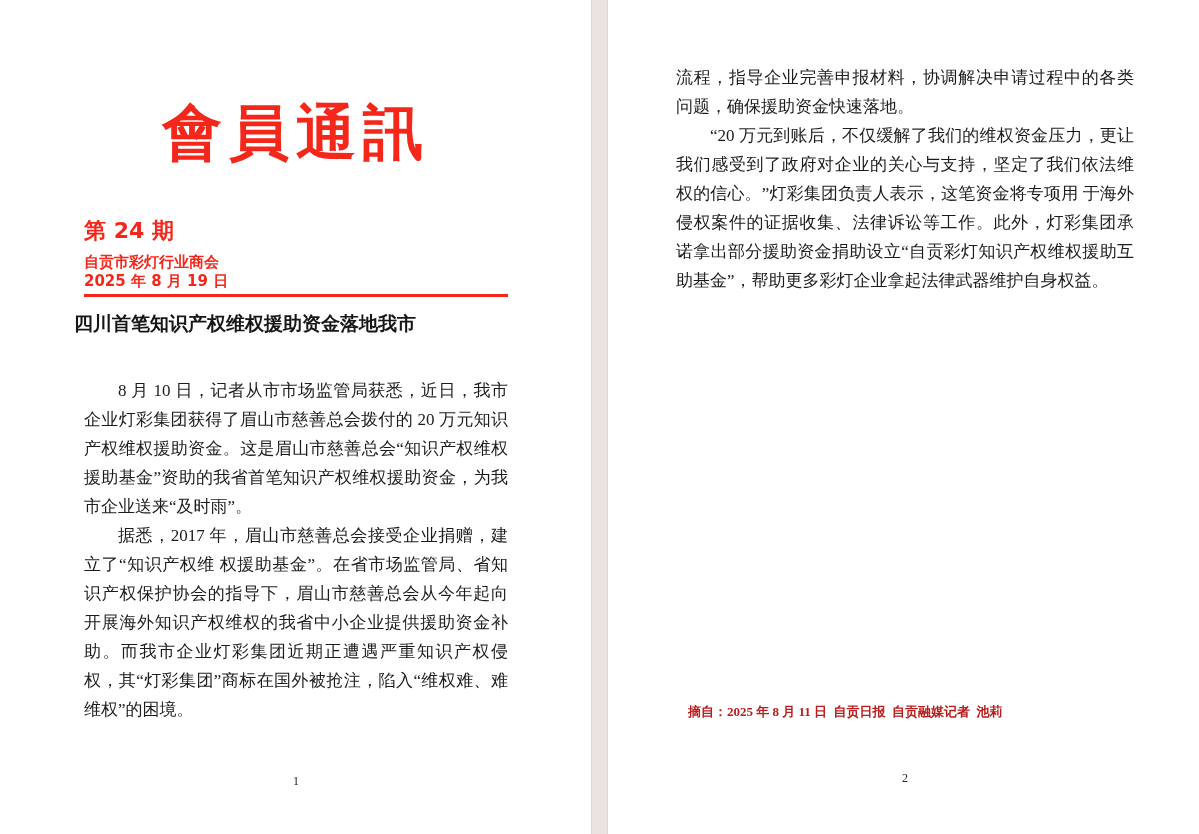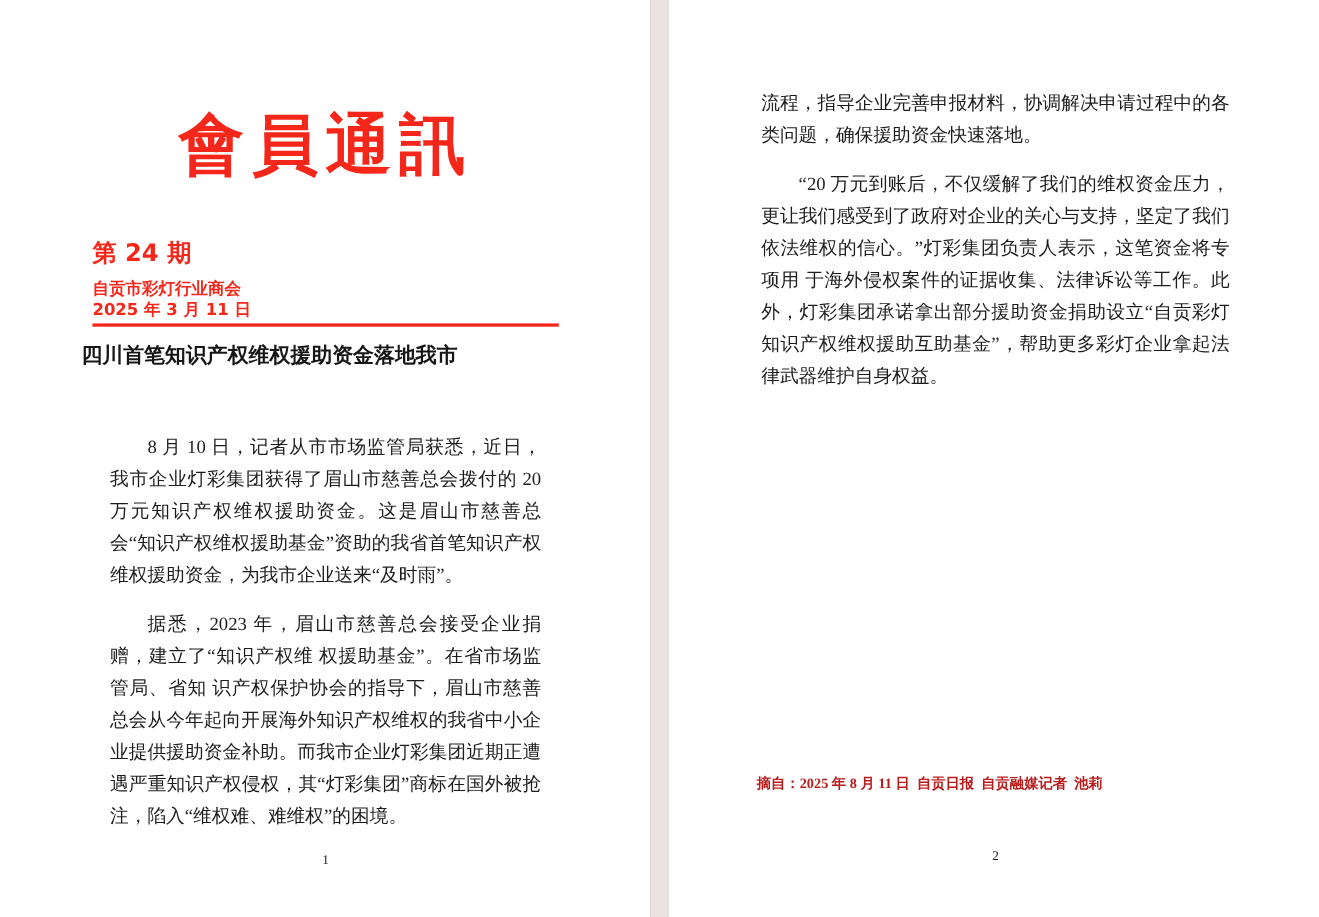--- a/index.html
+++ b/index.html
@@ -64,21 +64,21 @@
   }
   .body-block {
     position: absolute;
     font-size: 17px;
     line-height: 29px;
     text-align: justify;
     color: #1c1c1c;
   }
   #body-block-1 { left: 84px; top: 376px; width: 424px; }
   #body-block-2 { left: 68px;  top: 63px;  width: 458px; }
-  .body-block p { margin: 16px; }
+  .body-block p { margin: 0; }
   .body-block p.indent { text-indent: 2em; }
 
   .page-number {
     position: absolute; width: 424px; text-align: center;
     font-size: 12px; color: #222;
   }
   #page-number-1 { left: 84px; top: 774px; }
   #page-number-2 { left: 68px; top: 771px; width: 458px; }
 
   
@@ -94,28 +94,28 @@
 <body>
 
 <div class="page" id="page1">
 
   <div class="masthead">會員通訊</div>
 
   <div class="issue-number">第 24 期</div>
 
   <div class="header-row">
     <span>自贡市彩灯行业商会</span>
-    <span>2025 年 3 月 11 日</span>
+    <span>2025 年 8 月 19 日</span>
   </div>
 
   <div class="article-title">四川首笔知识产权维权援助资金落地我市</div>
 
   <div class="body-block" id="body-block-1">
     <p class="indent">8 月 10 日，记者从市市场监管局获悉，近日，我市企业灯彩集团获得了眉山市慈善总会拨付的 20 万元知识产权维权援助资金。这是眉山市慈善总会“知识产权维权援助基金”资助的我省首笔知识产权维权援助资金，为我市企业送来“及时雨”。</p>
-    <p class="indent">据悉，2023 年，眉山市慈善总会接受企业捐赠，建立了“知识产权维 权援助基金”。在省市场监管局、省知 识产权保护协会的指导下，眉山市慈善总会从今年起向开展海外知识产权维权的我省中小企业提供援助资金补助。而我市企业灯彩集团近期正遭遇严重知识产权侵权，其“灯彩集团”商标在国外被抢注，陷入“维权难、难维权”的困境。</p>
+    <p class="indent">据悉，2017 年，眉山市慈善总会接受企业捐赠，建立了“知识产权维 权援助基金”。在省市场监管局、省知 识产权保护协会的指导下，眉山市慈善总会从今年起向开展海外知识产权维权的我省中小企业提供援助资金补助。而我市企业灯彩集团近期正遭遇严重知识产权侵权，其“灯彩集团”商标在国外被抢注，陷入“维权难、难维权”的困境。</p>
   </div>
 
   <div class="page-number" id="page-number-1">1</div>
 </div>
 
 <div class="page-gap"></div>
 
 <div class="page" id="page2">
 
   <div class="body-block" id="body-block-2">

